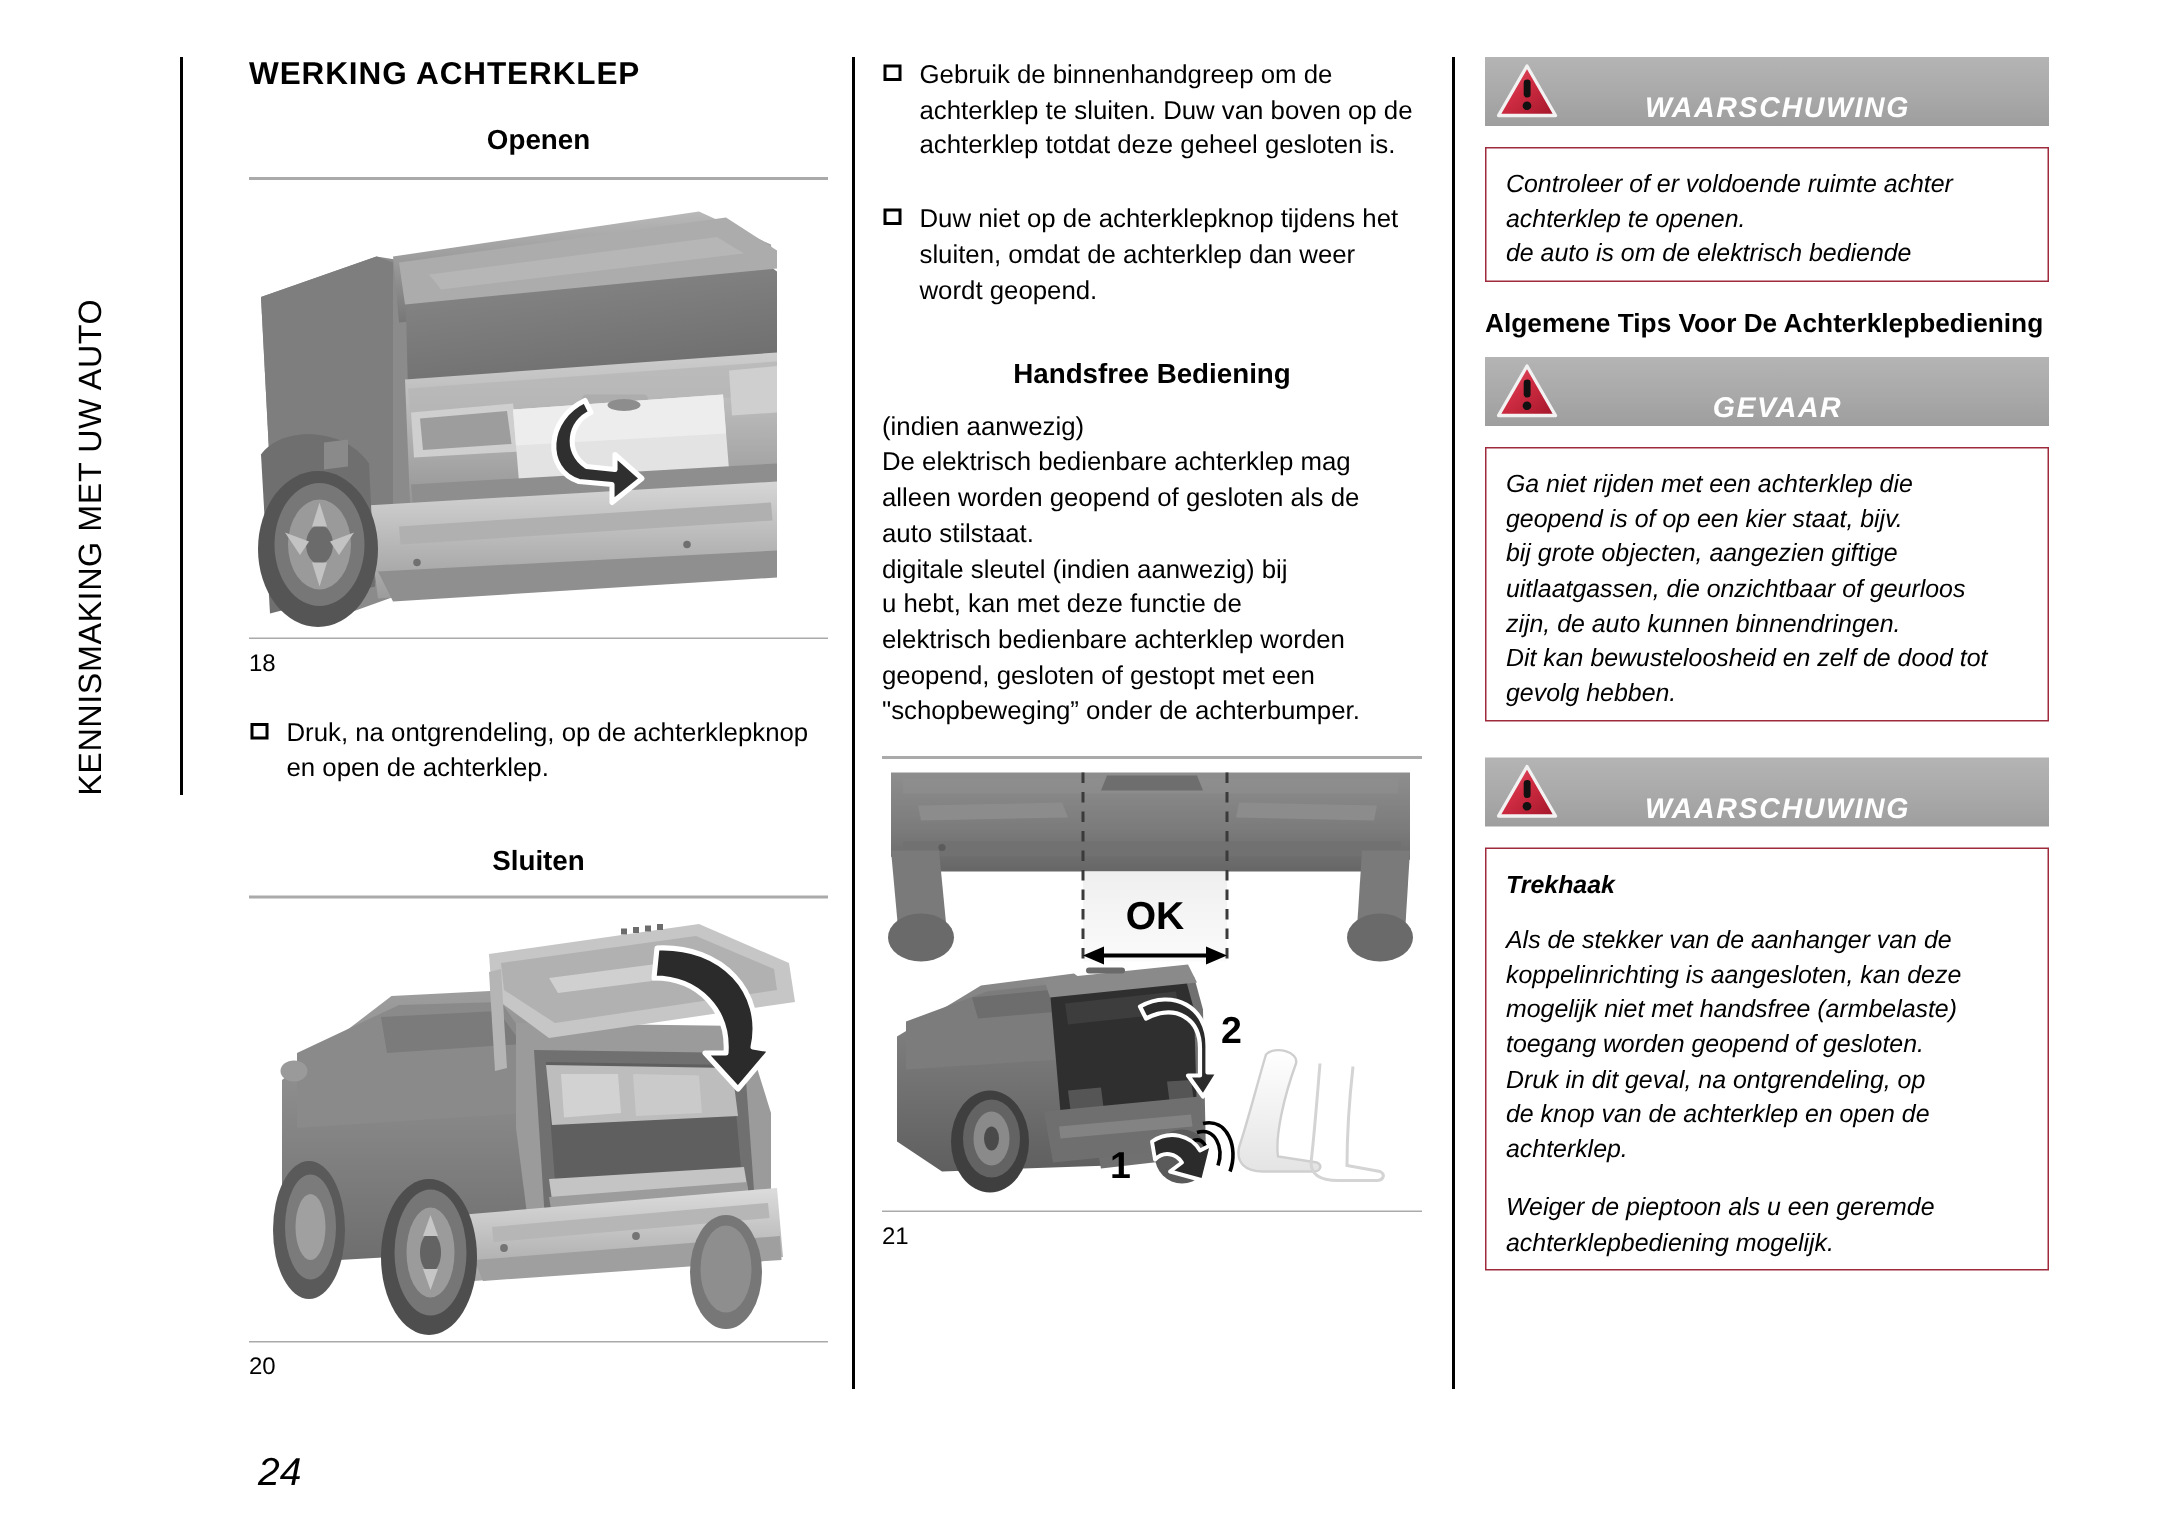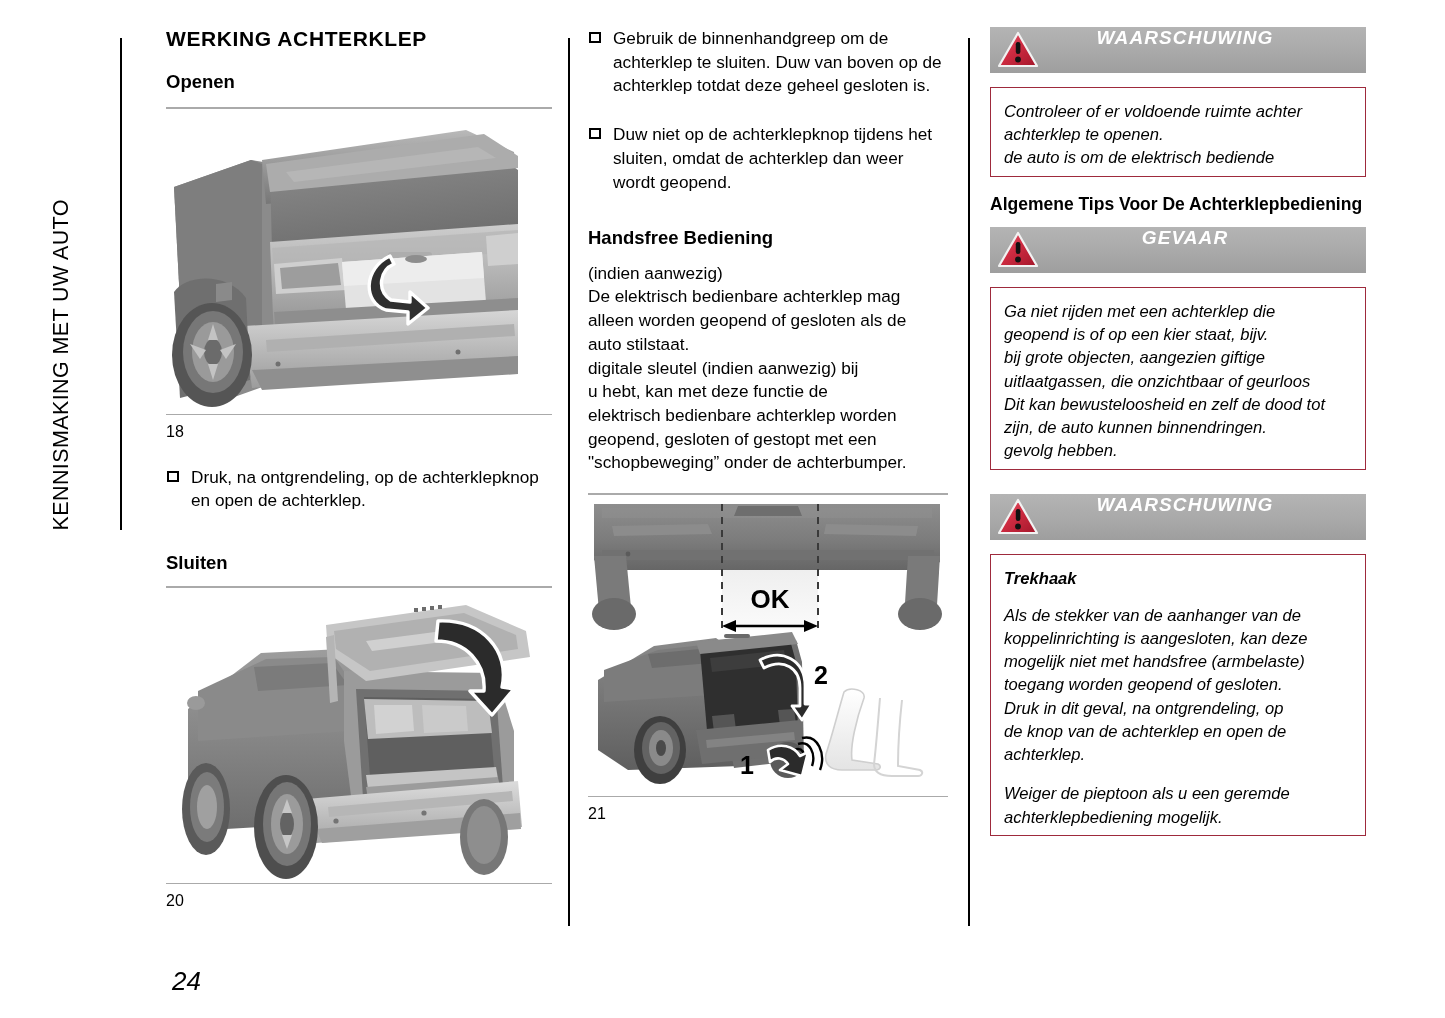--- a/index.html
+++ b/index.html
@@ -49,21 +49,21 @@
     font-size: 21.5px;
     letter-spacing: 0.4px;
     font-weight: 400;
     line-height: 1;
     padding-bottom: 6px;
   }
 
   
   .col {
     position: absolute;
-    top: 27px;
+    top: 38px;
   }
   #col1 { left: 166px;  width: 386px; }
   #col2 { left: 588px;  width: 360px; }
   #col3 { left: 990px;  width: 376px; }
 
   .col-divider {
     position: absolute;
     top: 38px;
     width: 1.6px;
     height: 888px;
@@ -78,20 +78,21 @@
     font-weight: bold;
     letter-spacing: 0.6px;
     margin: 0 0 20px 0;
     line-height: 1.15;
   }
   h2.sub {
     font-size: 18.5px;
     font-weight: bold;
     margin: 0 0 14px 0;
     line-height: 1.2;
+    text-align: center;
   }
   h2.sub.tight { margin-bottom: 12px; }
   h3.boldpara {
     font-size: 17.5px;
     font-weight: bold;
     margin: 0 0 12px 0;
     line-height: 1.28;
   }
   .flow { font-size: 17.2px; line-height: 1.38; }
   .flow div { white-space: pre; }
@@ -137,21 +138,21 @@
     font-size: 16px;
     line-height: 1.2;
     margin-top: 7px;
   }
 
   
   .warnbar {
     background: linear-gradient(180deg,#b4b4b4 0%,#a9a9a9 55%,#9e9e9e 100%);
     height: 46px;
     display: flex;
-    align-items: flex-start;
+    align-items: flex-end;
     position: relative;
   }
   .warnbar .tri {
     position: absolute;
     left: 7px;
     top: 3px;
     width: 42px;
     height: 40px;
   }
   .warnbar .wtext {
@@ -561,22 +562,22 @@
         </svg>
       </span>
       <span class="wtext">GEVAAR</span>
     </div>
 
     <div class="warnbox">
       <div class="l">Ga niet rijden met een achterklep die</div>
       <div class="l">geopend is of op een kier staat, bijv.</div>
       <div class="l">bij grote objecten, aangezien giftige</div>
       <div class="l">uitlaatgassen, die onzichtbaar of geurloos</div>
+      <div class="l">zijn, de auto kunnen binnendringen.</div>
       <div class="l">Dit kan bewusteloosheid en zelf de dood tot</div>
-      <div class="l">zijn, de auto kunnen binnendringen.</div>
       <div class="l">gevolg hebben.</div>
     </div>
 
     <div class="spacer-24"></div>
 
     <div class="warnbar">
       <span class="tri">
         <svg viewBox="0 0 42 40" width="42" height="40">
           <defs>
             <linearGradient id="triG3" x1="0" y1="0" x2="1" y2="1">

